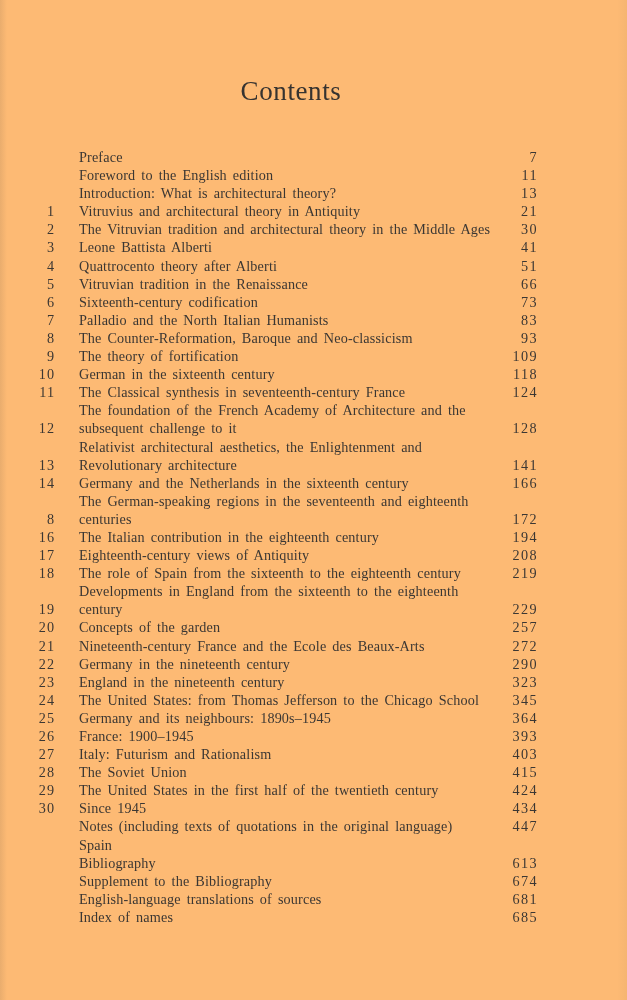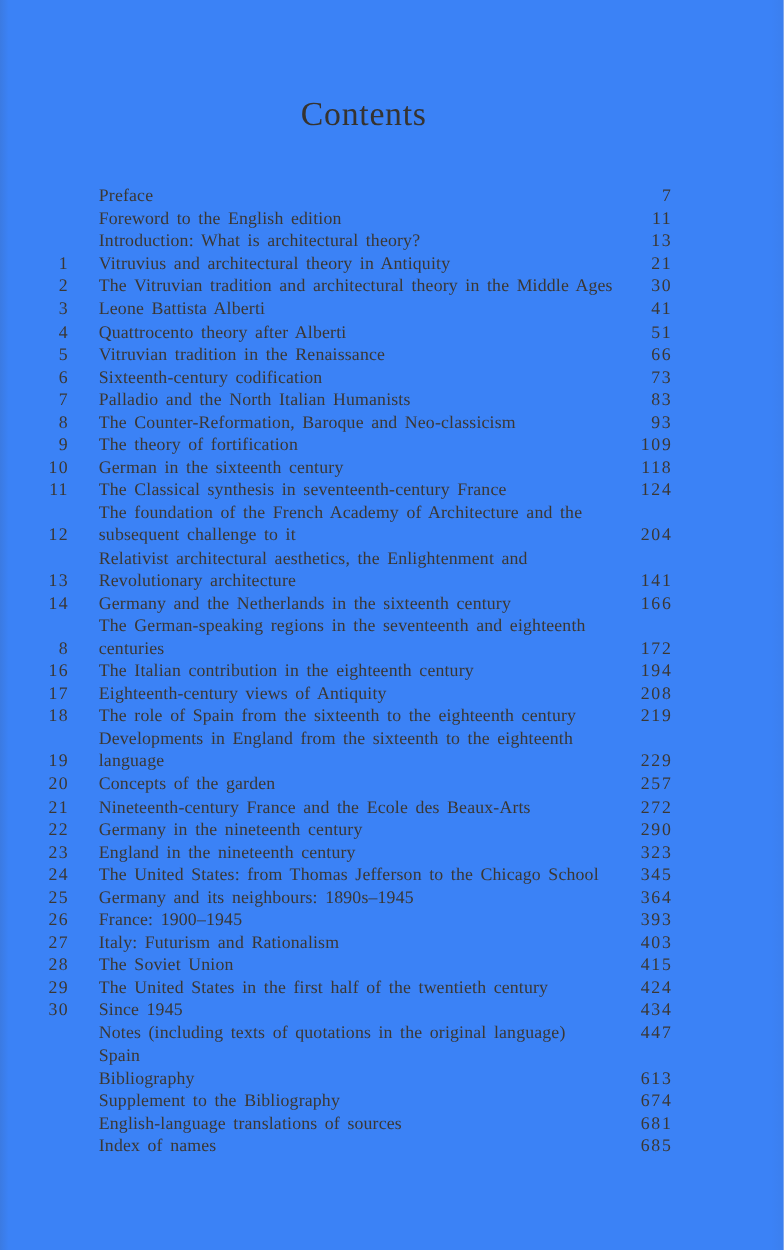--- a/index.html
+++ b/index.html
@@ -5,21 +5,21 @@
   html, body {
     margin: 0;
     padding: 0;
     background: #e8e8e6;
   }
   .page {
     position: relative;
     width: 627px;
     height: 1000px;
     margin: 0 auto;
-    background: #3b82f6;
+    background: #fdba74;
     overflow: hidden;
     font-family: "Liberation Serif", "DejaVu Serif", serif;
     color: #3b3733;
   }
   
   .page::before {
     content: "";
     position: absolute;
     left: 0; top: 0; bottom: 0;
     width: 7px;
@@ -155,21 +155,21 @@
         </div>
         <div class="toc-row">
           <span class="chapter-num">11</span>
           <span class="entry-title">The Classical synthesis in seventeenth-century France</span>
           <span class="page-num">124</span>
         </div>
         <div class="toc-row">
           <span class="chapter-num">12</span>
           <span class="entry-title">The foundation of the French Academy of Architecture and the
 subsequent challenge to it</span>
-          <span class="page-num">204</span>
+          <span class="page-num">128</span>
         </div>
         <div class="toc-row">
           <span class="chapter-num">13</span>
           <span class="entry-title">Relativist architectural aesthetics, the Enlightenment and
 Revolutionary architecture</span>
           <span class="page-num">141</span>
         </div>
         <div class="toc-row">
           <span class="chapter-num">14</span>
           <span class="entry-title">Germany and the Netherlands in the sixteenth century</span>
@@ -192,21 +192,21 @@
           <span class="page-num">208</span>
         </div>
         <div class="toc-row">
           <span class="chapter-num">18</span>
           <span class="entry-title">The role of Spain from the sixteenth to the eighteenth century</span>
           <span class="page-num">219</span>
         </div>
         <div class="toc-row">
           <span class="chapter-num">19</span>
           <span class="entry-title">Developments in England from the sixteenth to the eighteenth
-language</span>
+century</span>
           <span class="page-num">229</span>
         </div>
         <div class="toc-row">
           <span class="chapter-num">20</span>
           <span class="entry-title">Concepts of the garden</span>
           <span class="page-num">257</span>
         </div>
         <div class="toc-row">
           <span class="chapter-num">21</span>
           <span class="entry-title">Nineteenth-century France and the Ecole des Beaux-Arts</span>

